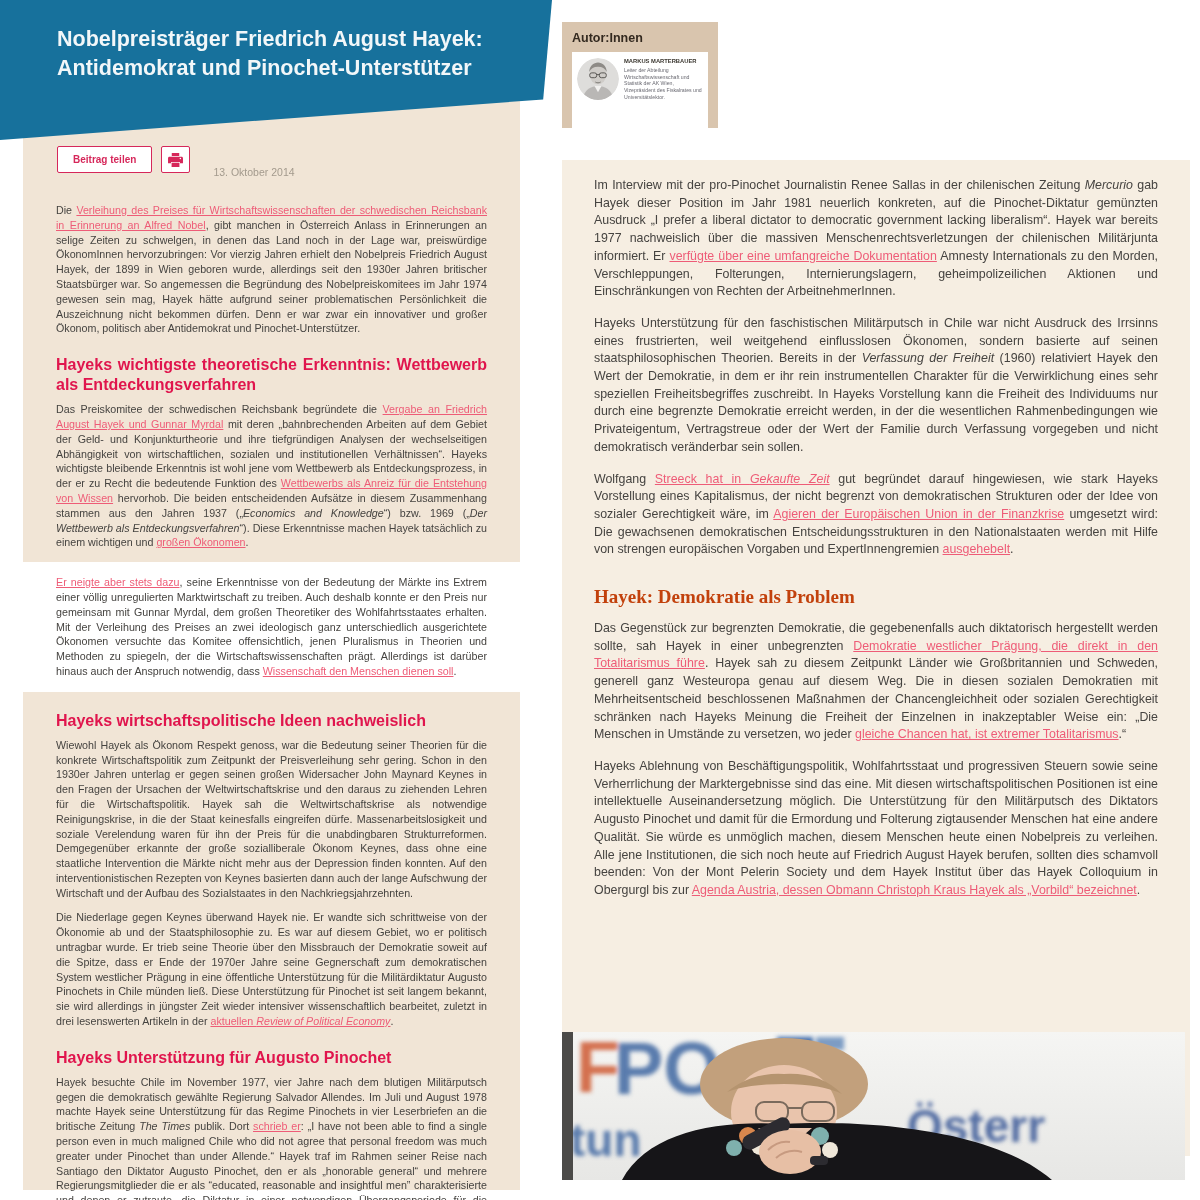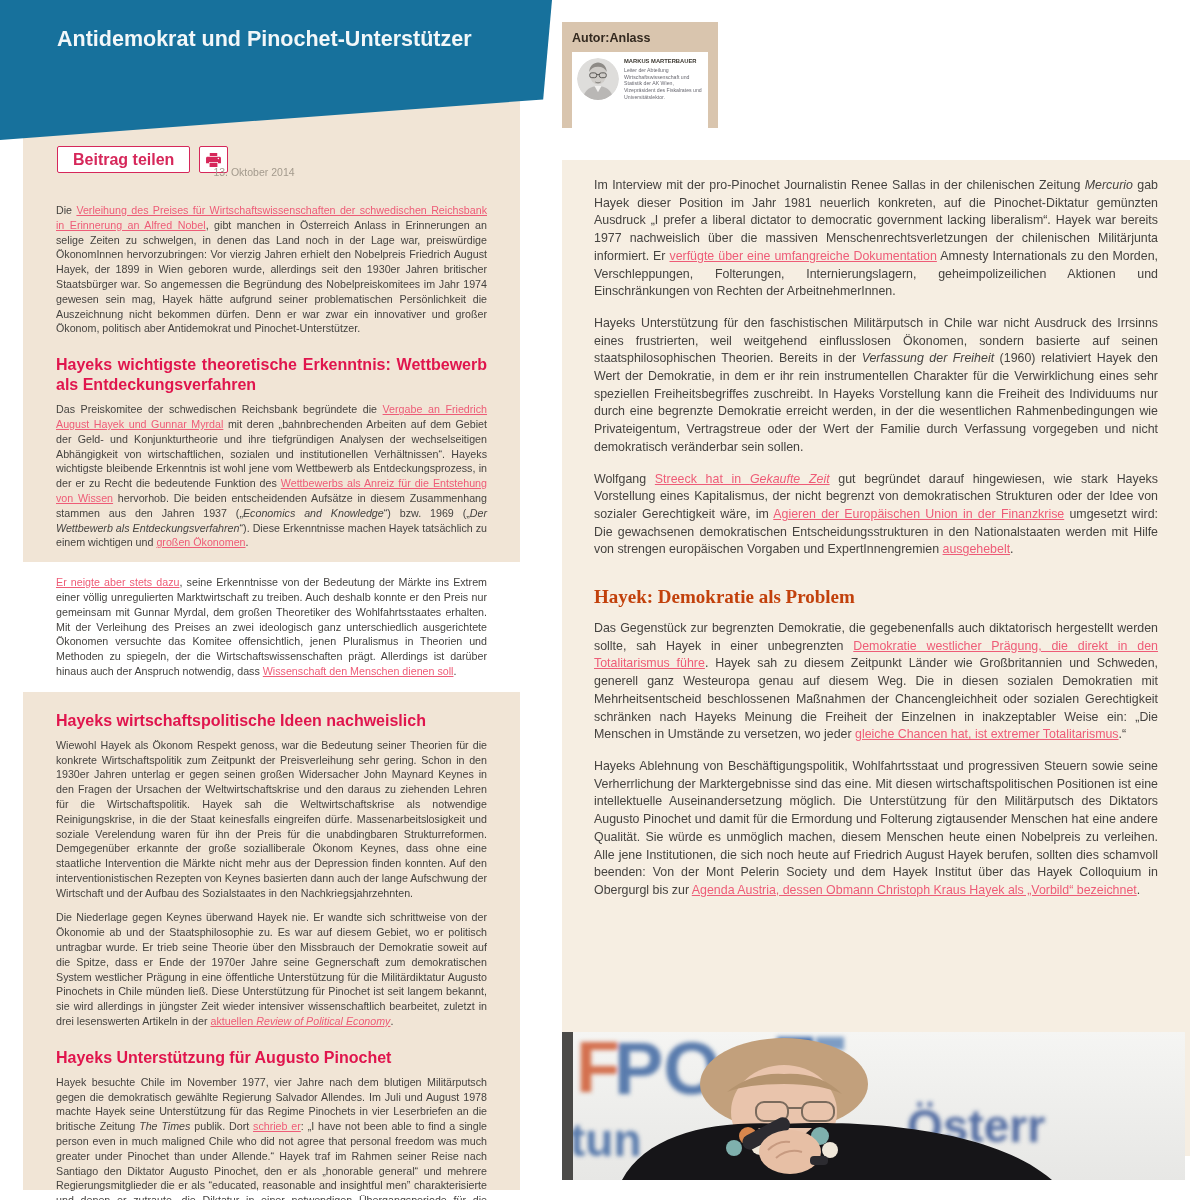--- a/index.html
+++ b/index.html
@@ -6,21 +6,21 @@
   #page{position:relative;width:1200px;height:1200px;background:#fff;overflow:hidden;
         font-family:"Liberation Sans",sans-serif;color:#454340;}
 
   
   .teal-hdr{position:absolute;left:0;top:0;width:552px;height:140px;background:#17719c;
             clip-path:polygon(0 0,100% 0,98.4% 71%,0 100%);z-index:2;}
   .teal-hdr .ttl{margin:25px 0 0 57px;color:#f2f7f9;font-size:21.5px;line-height:29px;font-weight:bold;}
   .left-panel{position:absolute;left:23px;top:100px;width:497px;height:1090px;background:#f1e5d6;z-index:1;}
   .share-row{position:absolute;left:57px;top:146px;display:flex;gap:9px;z-index:3;}
   .btn-share{height:27px;padding:0 15px;background:#fff;border:1.5px solid #d6275a;color:#d6275a;
-             font-size:16px;font-weight:bold;border-radius:2px;font-family:inherit;cursor:pointer;}
+             font-size:10px;font-weight:bold;border-radius:2px;font-family:inherit;cursor:pointer;}
   .btn-print{width:29px;height:27px;background:#fff;border:1.5px solid #d6275a;border-radius:2px;
              display:flex;align-items:center;justify-content:center;cursor:pointer;padding:0;}
   .date{position:absolute;left:23px;top:166px;width:462px;text-align:center;font-size:10.5px;
         color:#a39a8d;z-index:3;}
   .left-body{position:absolute;left:56px;top:203px;width:431px;z-index:3;}
   .left-body p{font-size:10.7px;line-height:14.8px;text-align:justify;margin:0 0 10px;}
   .left-body h2{font-size:16px;line-height:20px;color:#e0154d;margin:19px 0 7px;text-align:justify;}
   .whitebox{margin:12px -33px;padding:13px 33px;background:#ffffff;}
   .whitebox p{margin:0;}
 
@@ -46,20 +46,21 @@
 </style>
 </head>
 <body>
 
 <div id="page">
 
   <div class="left-panel"></div>
 
   <div class="teal-hdr">
     <div class="ttl">
+      <div>Nobelpreisträger Friedrich August Hayek:</div>
       <div>Antidemokrat und Pinochet-Unterstützer</div>
     </div>
   </div>
 
   <div class="share-row">
     <button class="btn-share">Beitrag teilen</button>
     <button class="btn-print">
       <span style="display:flex;">
         <svg width="15" height="14" viewBox="0 0 16 15">
           <path fill="#d6275a" d="M4 0h8v3.2H4z"></path>
@@ -85,21 +86,21 @@
 
     <h2>Hayeks wirtschaftspolitische Ideen nachweislich</h2>
     <p><span>Wiewohl Hayek als Ökonom Respekt genoss, war die Bedeutung seiner Theorien für die konkrete Wirtschaftspolitik zum Zeitpunkt der Preisverleihung sehr gering. Schon in den 1930er Jahren unterlag er gegen seinen großen Widersacher John Maynard Keynes in den Fragen der Ursachen der Weltwirtschaftskrise und den daraus zu ziehenden Lehren für die Wirtschaftspolitik. Hayek sah die Weltwirtschaftskrise als notwendige Reinigungskrise, in die der Staat keinesfalls eingreifen dürfe. Massenarbeitslosigkeit und soziale Verelendung waren für ihn der Preis für die unabdingbaren Strukturreformen. Demgegenüber erkannte der große sozialliberale Ökonom Keynes, dass ohne eine staatliche Intervention die Märkte nicht mehr aus der Depression finden konnten. Auf den interventionistischen Rezepten von Keynes basierten dann auch der lange Aufschwung der Wirtschaft und der Aufbau des Sozialstaates in den Nachkriegsjahrzehnten.</span></p>
     <p><span>Die Niederlage gegen Keynes überwand Hayek nie. Er wandte sich schrittweise von der Ökonomie ab und der Staatsphilosophie zu. Es war auf diesem Gebiet, wo er politisch untragbar wurde. Er trieb seine Theorie über den Missbrauch der Demokratie soweit auf die Spitze, dass er Ende der 1970er Jahre seine Gegnerschaft zum demokratischen System westlicher Prägung in eine öffentliche Unterstützung für die Militärdiktatur Augusto Pinochets in Chile münden ließ. Diese Unterstützung für Pinochet ist seit langem bekannt, sie wird allerdings in jüngster Zeit wieder intensiver wissenschaftlich bearbeitet, zuletzt in drei lesenswerten Artikeln in der </span><a href="#" class="lnk">aktuellen </a><a href="#" class="lnk it">Review of Political Economy</a><span>.</span></p>
 
     <h2>Hayeks Unterstützung für Augusto Pinochet</h2>
     <p><span>Hayek besuchte Chile im November 1977, vier Jahre nach dem blutigen Militärputsch gegen die demokratisch gewählte Regierung Salvador Allendes. Im Juli und August 1978 machte Hayek seine Unterstützung für das Regime Pinochets in vier Leserbriefen an die britische Zeitung </span><span class="it">The Times</span><span> publik. Dort </span><a href="#" class="lnk">schrieb er</a><span>: „I have not been able to find a single person even in much maligned Chile who did not agree that personal freedom was much greater under Pinochet than under Allende.“ Hayek traf im Rahmen seiner Reise nach Santiago den Diktator Augusto Pinochet, den er als „honorable general“ und mehrere Regierungsmitglieder die er als “educated, reasonable and insightful men” charakterisierte und denen er zutraute, die Diktatur in einer notwendigen Übergangsperiode für die Verwirklichung von Freiheit einzusetzen.</span></p>
   </div>
 
   <div class="author-panel">
-    <div class="author-title">Autor:Anlass</div>
+    <div class="author-title">Autor:Innen</div>
     <div class="author-card">
       <div class="author-photo">
         <svg width="42" height="42" viewBox="0 0 48 48">
           <defs>
               <clipPath id="acl">
                 <circle cx="24" cy="24" r="24"></circle>
               </clipPath>
             </defs>
           <g clip-path="url(#acl)">
             <rect width="48" height="48" fill="#dedddb"></rect>

